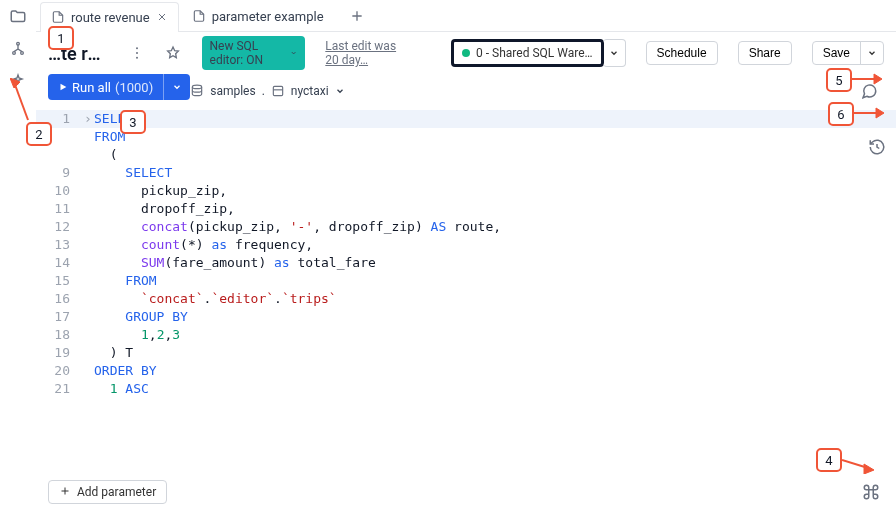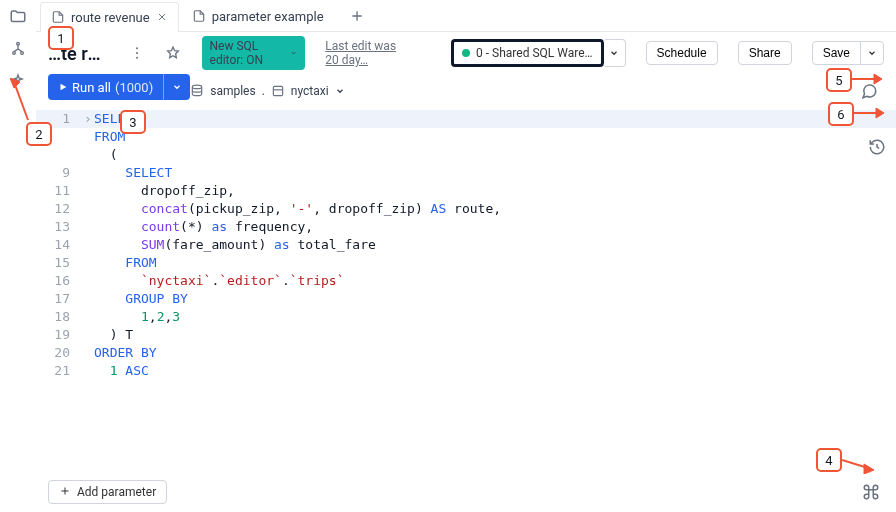--- a/index.html
+++ b/index.html
@@ -229,20 +229,24 @@
         </div>
         <div class="line">
           <div class="gutter"></div>
           <div class="code"><span class="fold">&nbsp;</span><span class="indent">  </span><span class="op">(</span></div>
         </div>
         <div class="line">
           <div class="gutter">9</div>
           <div class="code"><span class="fold">&nbsp;</span><span class="indent">    </span><span class="kw">SELECT</span></div>
         </div>
         <div class="line">
+          <div class="gutter">10</div>
+          <div class="code"><span class="fold">&nbsp;</span><span class="indent">      </span><span class="ident">pickup_zip</span><span class="op">,</span></div>
+        </div>
+        <div class="line">
           <div class="gutter">11</div>
           <div class="code"><span class="fold">&nbsp;</span><span class="indent">      </span><span class="ident">dropoff_zip</span><span class="op">,</span></div>
         </div>
         <div class="line">
           <div class="gutter">12</div>
           <div class="code"><span class="fold">&nbsp;</span><span class="indent">      </span><span class="fn">concat</span><span class="op">(</span><span class="ident">pickup_zip</span><span class="op">, </span><span class="str">'-'</span><span class="op">, </span><span class="ident">dropoff_zip</span><span class="op">) </span><span class="kw">AS</span><span class="op"> </span><span class="ident">route</span><span class="op">,</span></div>
         </div>
         <div class="line">
           <div class="gutter">13</div>
           <div class="code"><span class="fold">&nbsp;</span><span class="indent">      </span><span class="fn">count</span><span class="op">(</span><span class="op">*</span><span class="op">) </span><span class="kw">as</span><span class="op"> </span><span class="ident">frequency</span><span class="op">,</span></div>
@@ -250,21 +254,21 @@
         <div class="line">
           <div class="gutter">14</div>
           <div class="code"><span class="fold">&nbsp;</span><span class="indent">      </span><span class="fn">SUM</span><span class="op">(</span><span class="ident">fare_amount</span><span class="op">) </span><span class="kw">as</span><span class="op"> </span><span class="ident">total_fare</span></div>
         </div>
         <div class="line">
           <div class="gutter">15</div>
           <div class="code"><span class="fold">&nbsp;</span><span class="indent">    </span><span class="kw">FROM</span></div>
         </div>
         <div class="line">
           <div class="gutter">16</div>
-          <div class="code"><span class="fold">&nbsp;</span><span class="indent">      </span><span class="tick">`nyctaxi`</span><span class="op">.</span><span class="tick">`editor`</span><span class="op">.</span><span class="tick">`trips`</span></div>
+          <div class="code"><span class="fold">&nbsp;</span><span class="indent">      </span><span class="tick">`concat`</span><span class="op">.</span><span class="tick">`editor`</span><span class="op">.</span><span class="tick">`trips`</span></div>
         </div>
         <div class="line">
           <div class="gutter">17</div>
           <div class="code"><span class="fold">&nbsp;</span><span class="indent">    </span><span class="kw">GROUP BY</span></div>
         </div>
         <div class="line">
           <div class="gutter">18</div>
           <div class="code"><span class="fold">&nbsp;</span><span class="indent">      </span><span class="num">1</span><span class="op">,</span><span class="num">2</span><span class="op">,</span><span class="num">3</span></div>
         </div>
         <div class="line">

